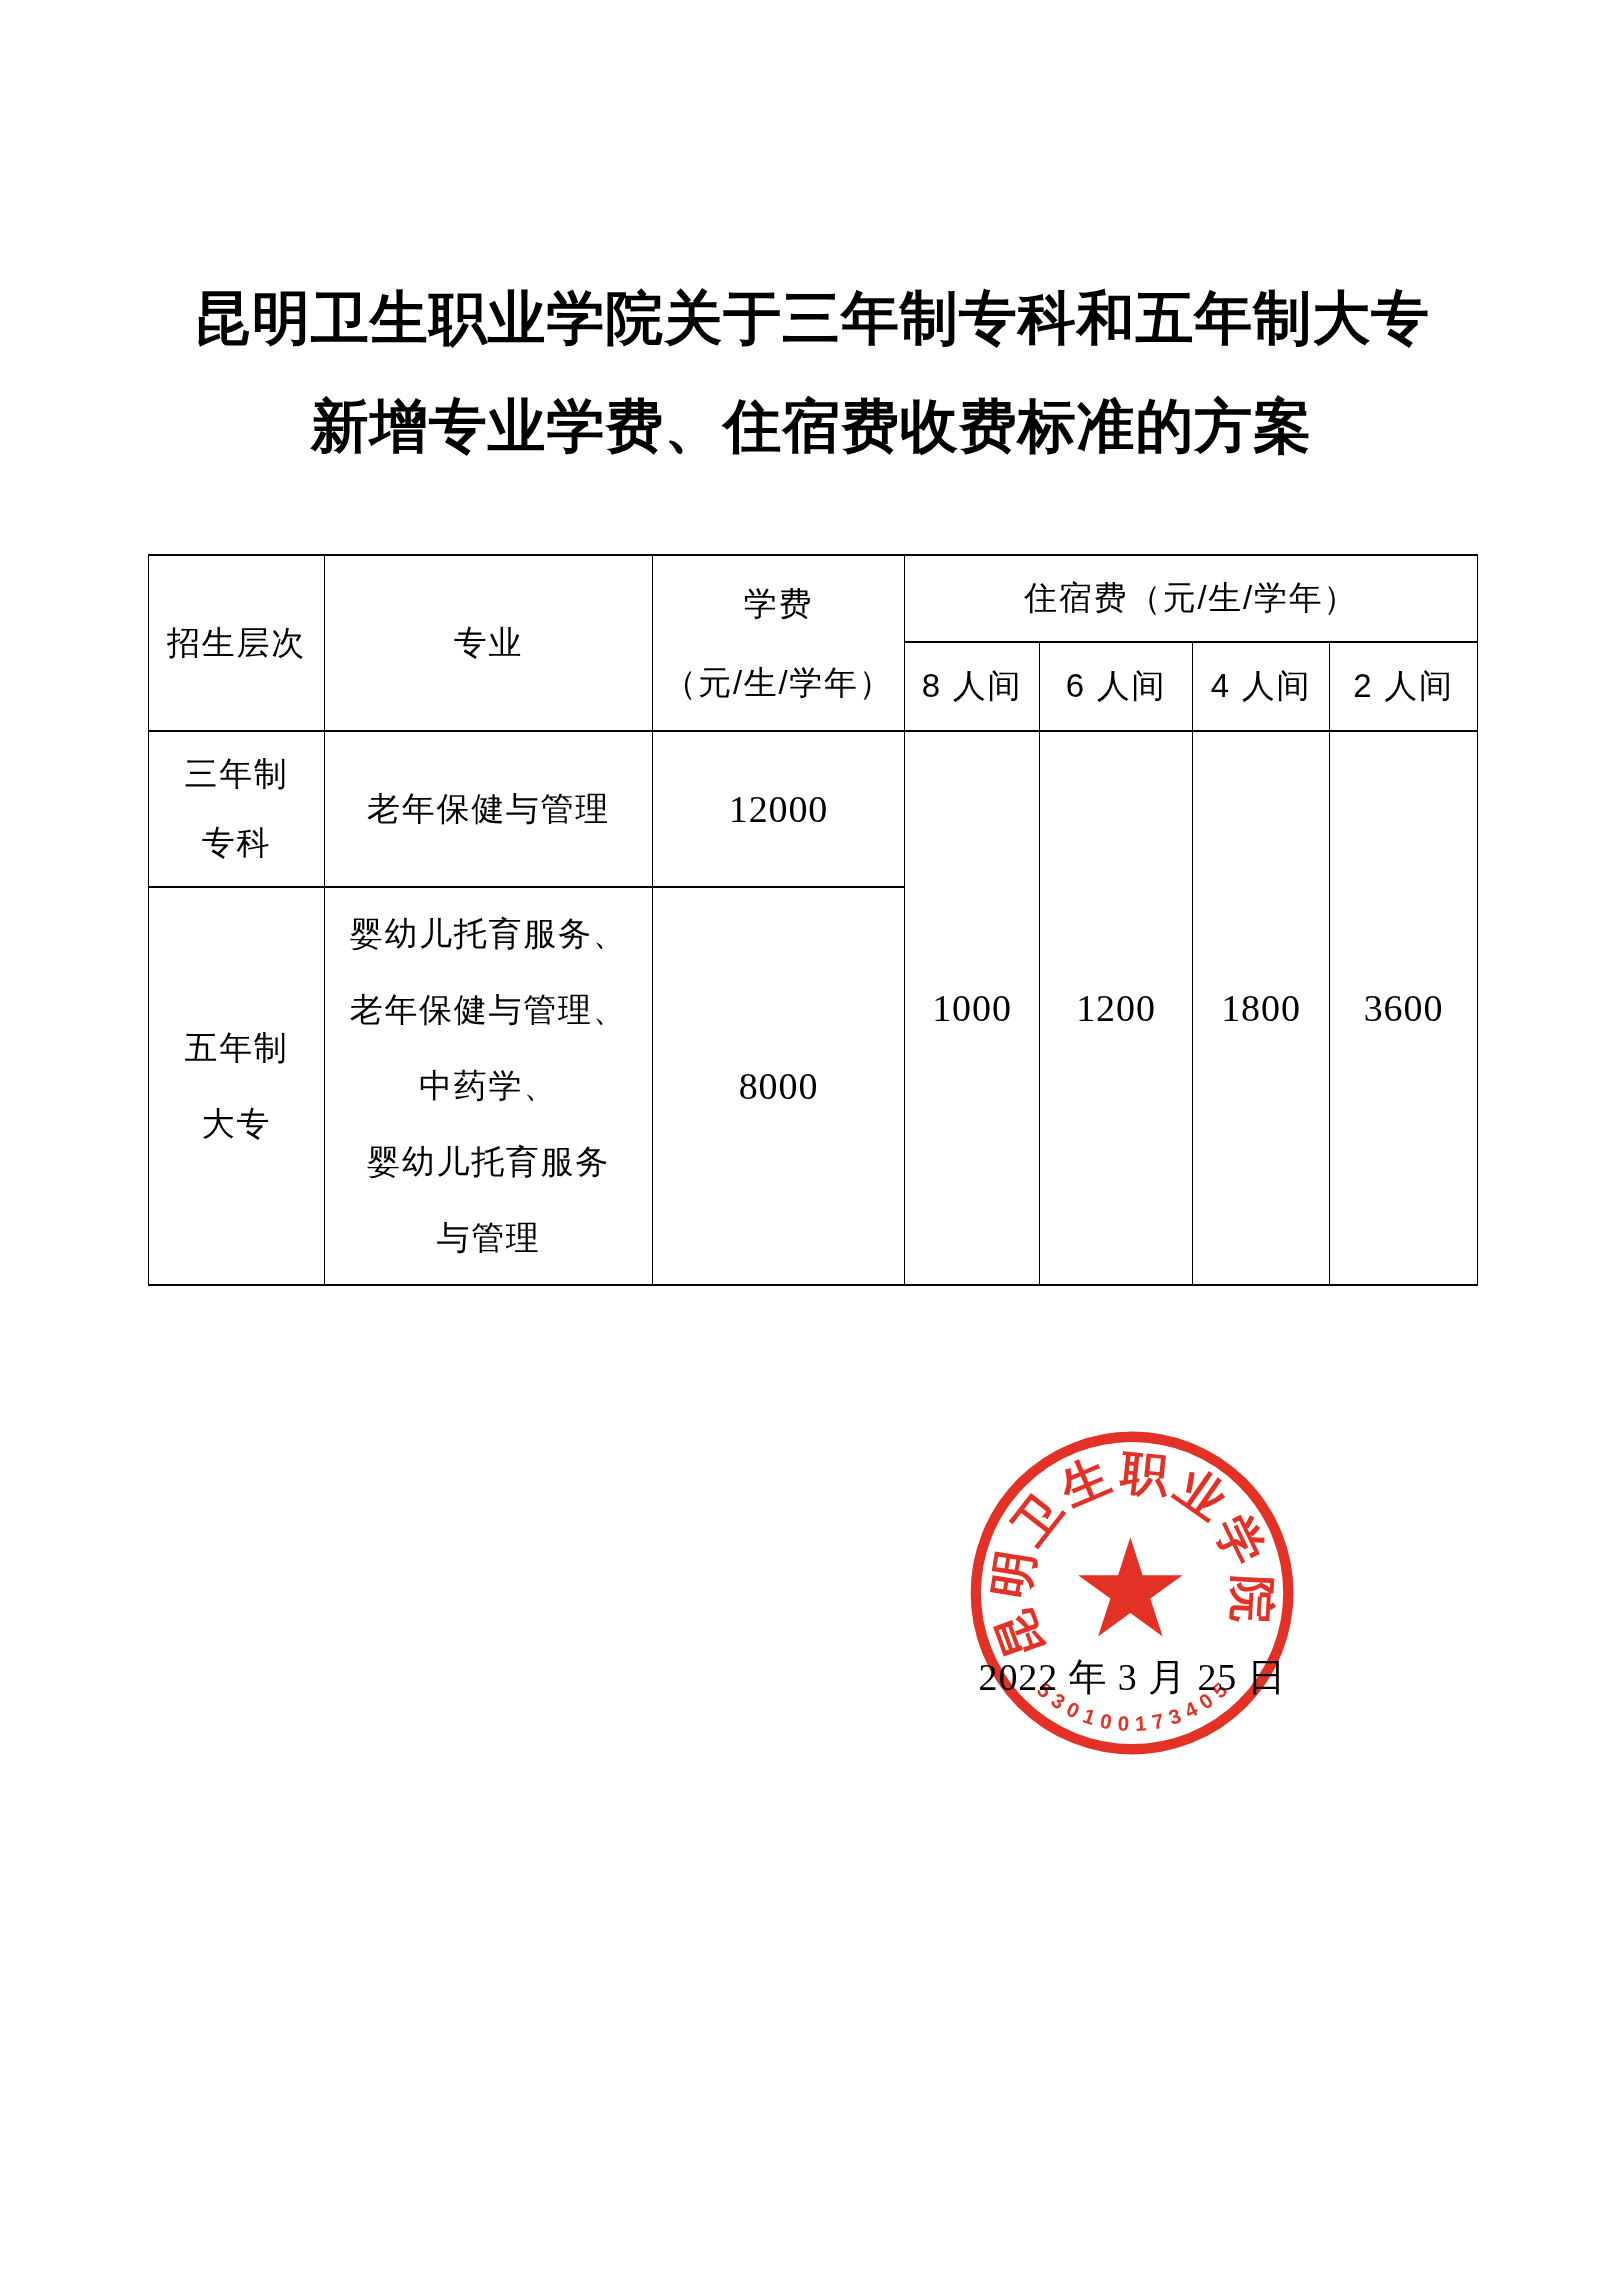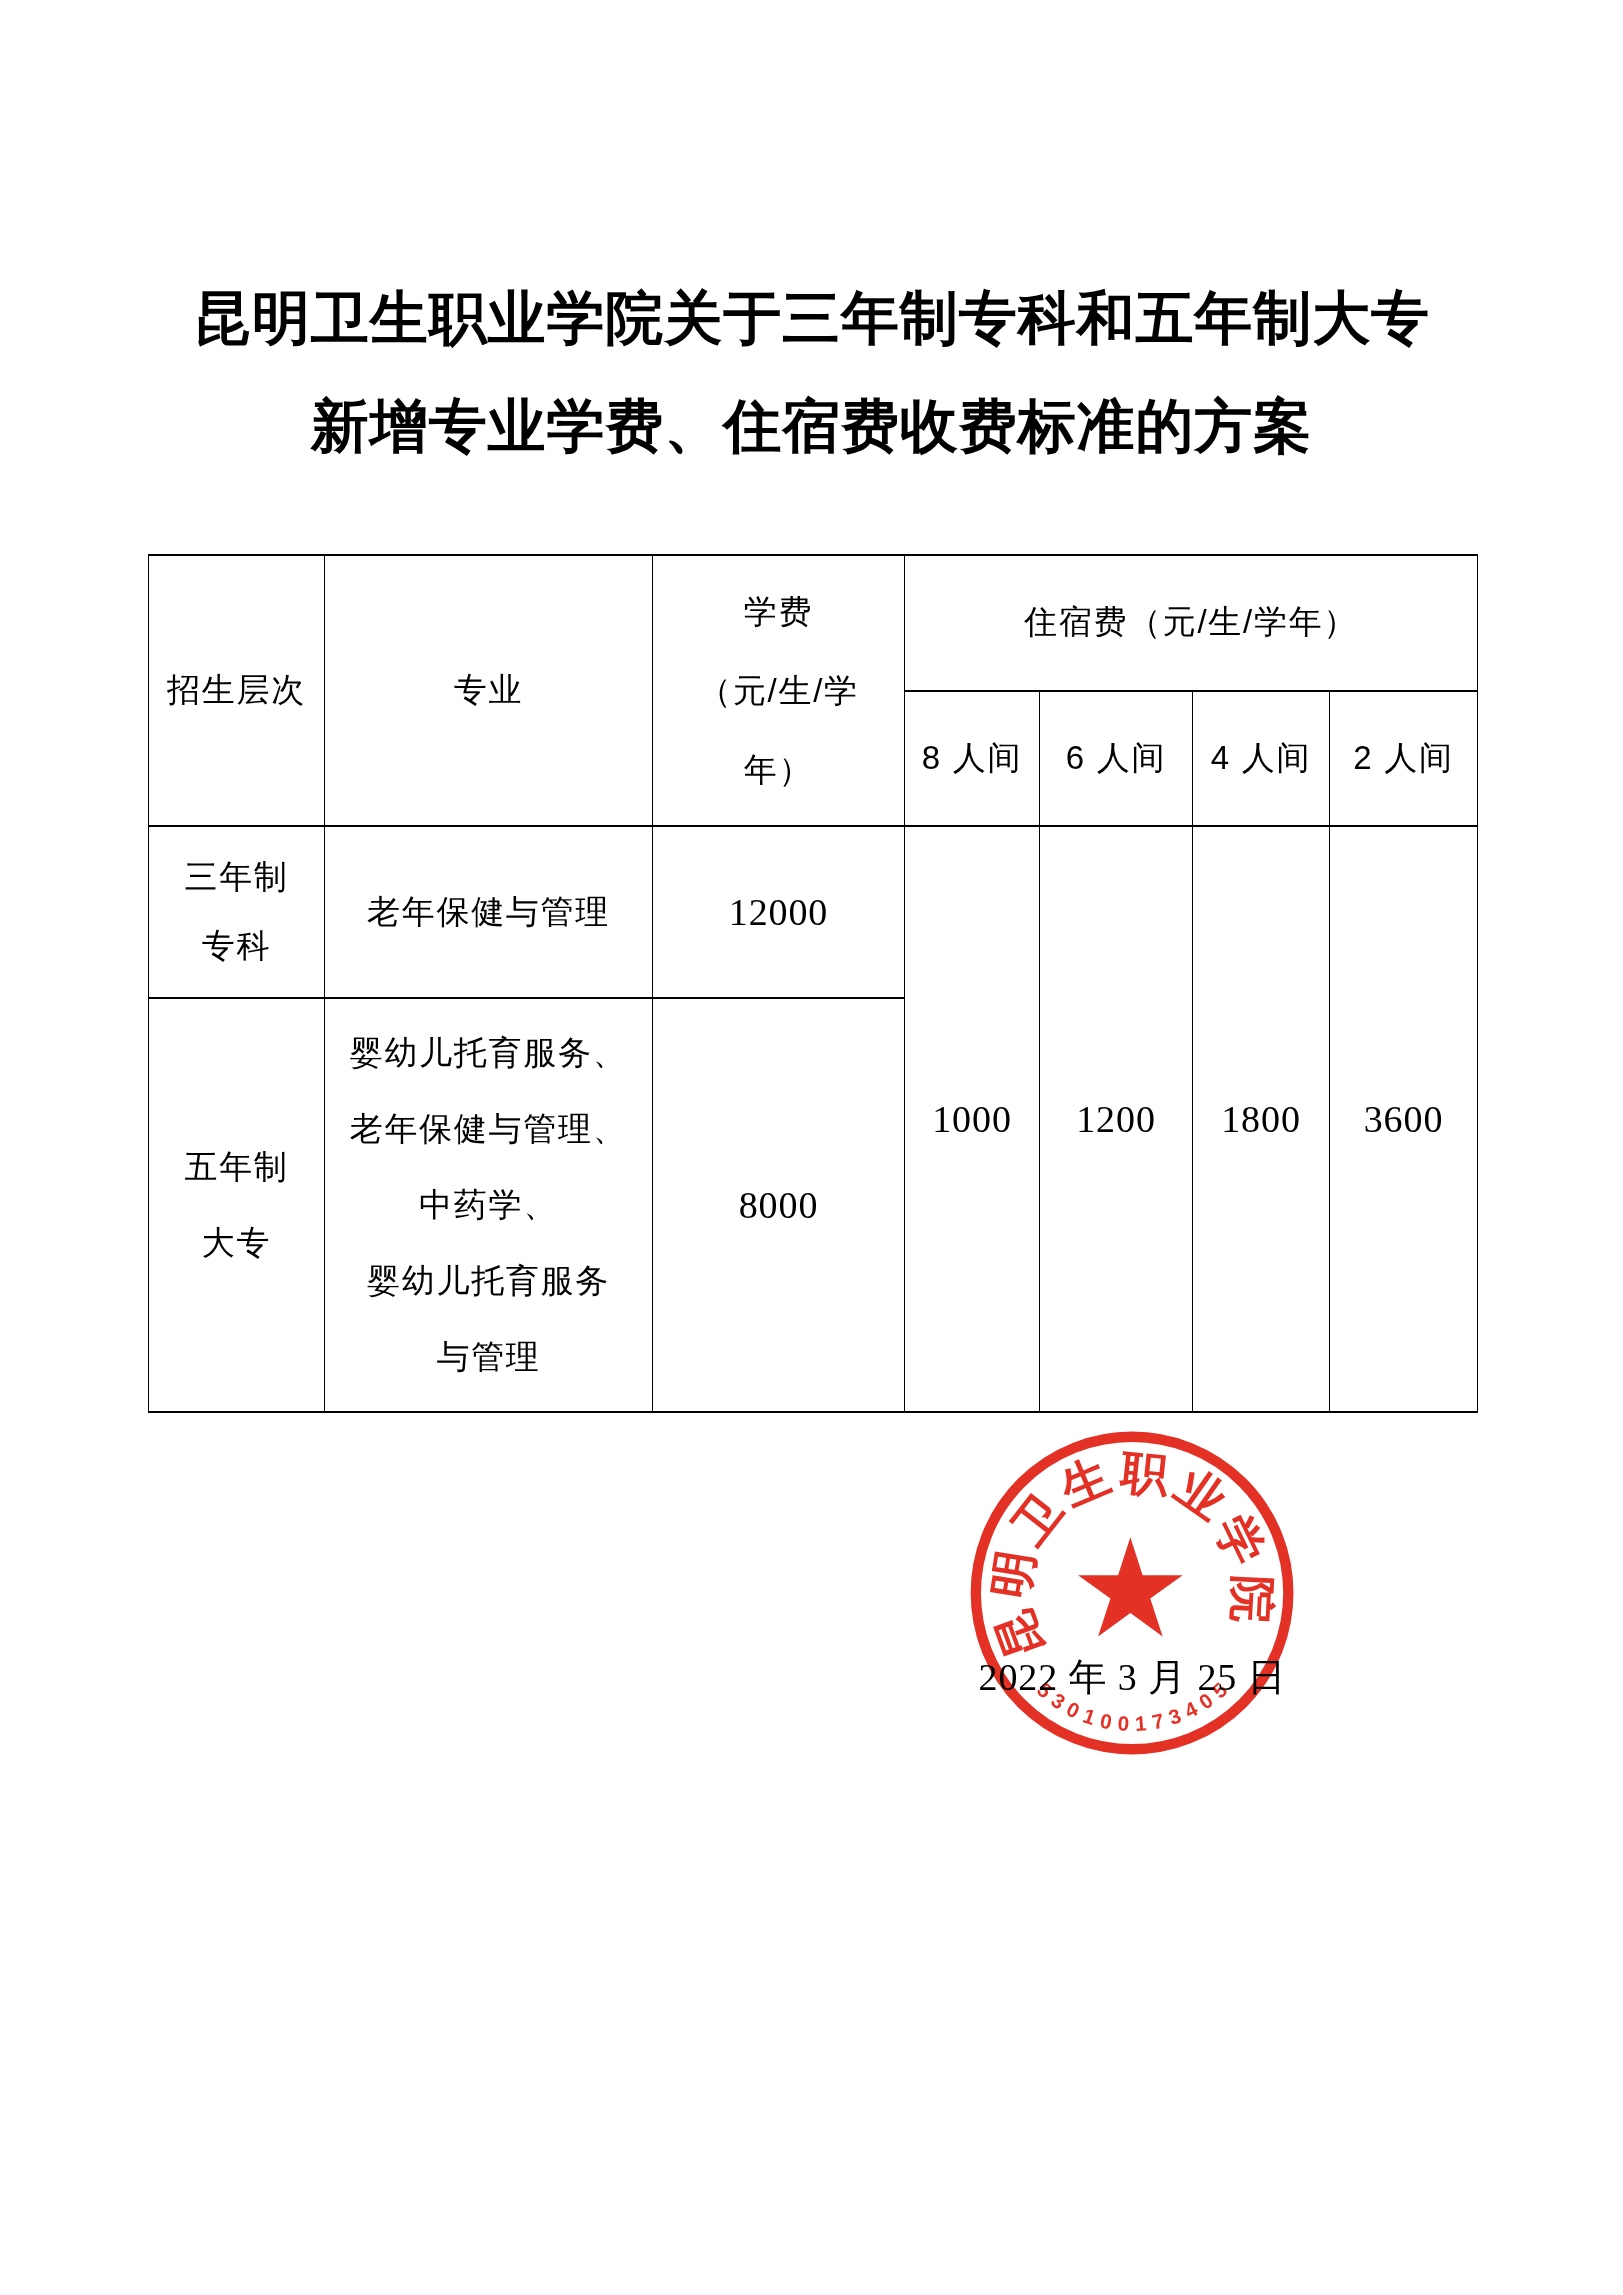--- a/index.html
+++ b/index.html
@@ -31,21 +31,21 @@
     table-layout:fixed;
     width:1329px;
   }
   table.fee td{
     border-left:1.3px solid #000;
     border-right:1.3px solid #000;
     border-top:2.6px solid #000;
     border-bottom:2.6px solid #000;
     text-align:center;
     vertical-align:middle;
-    padding:16px;
+    padding:8px;
     overflow:hidden;
   }
   .r-group{height:76px;}
   .r-sub{height:77px;}
   .r-body1{height:148px;}
   .r-body2{height:377px;}
   .hdr{
     font-family:"Liberation Sans","DejaVu Sans",sans-serif;
     font-size:33px;
     letter-spacing:1.7px;

